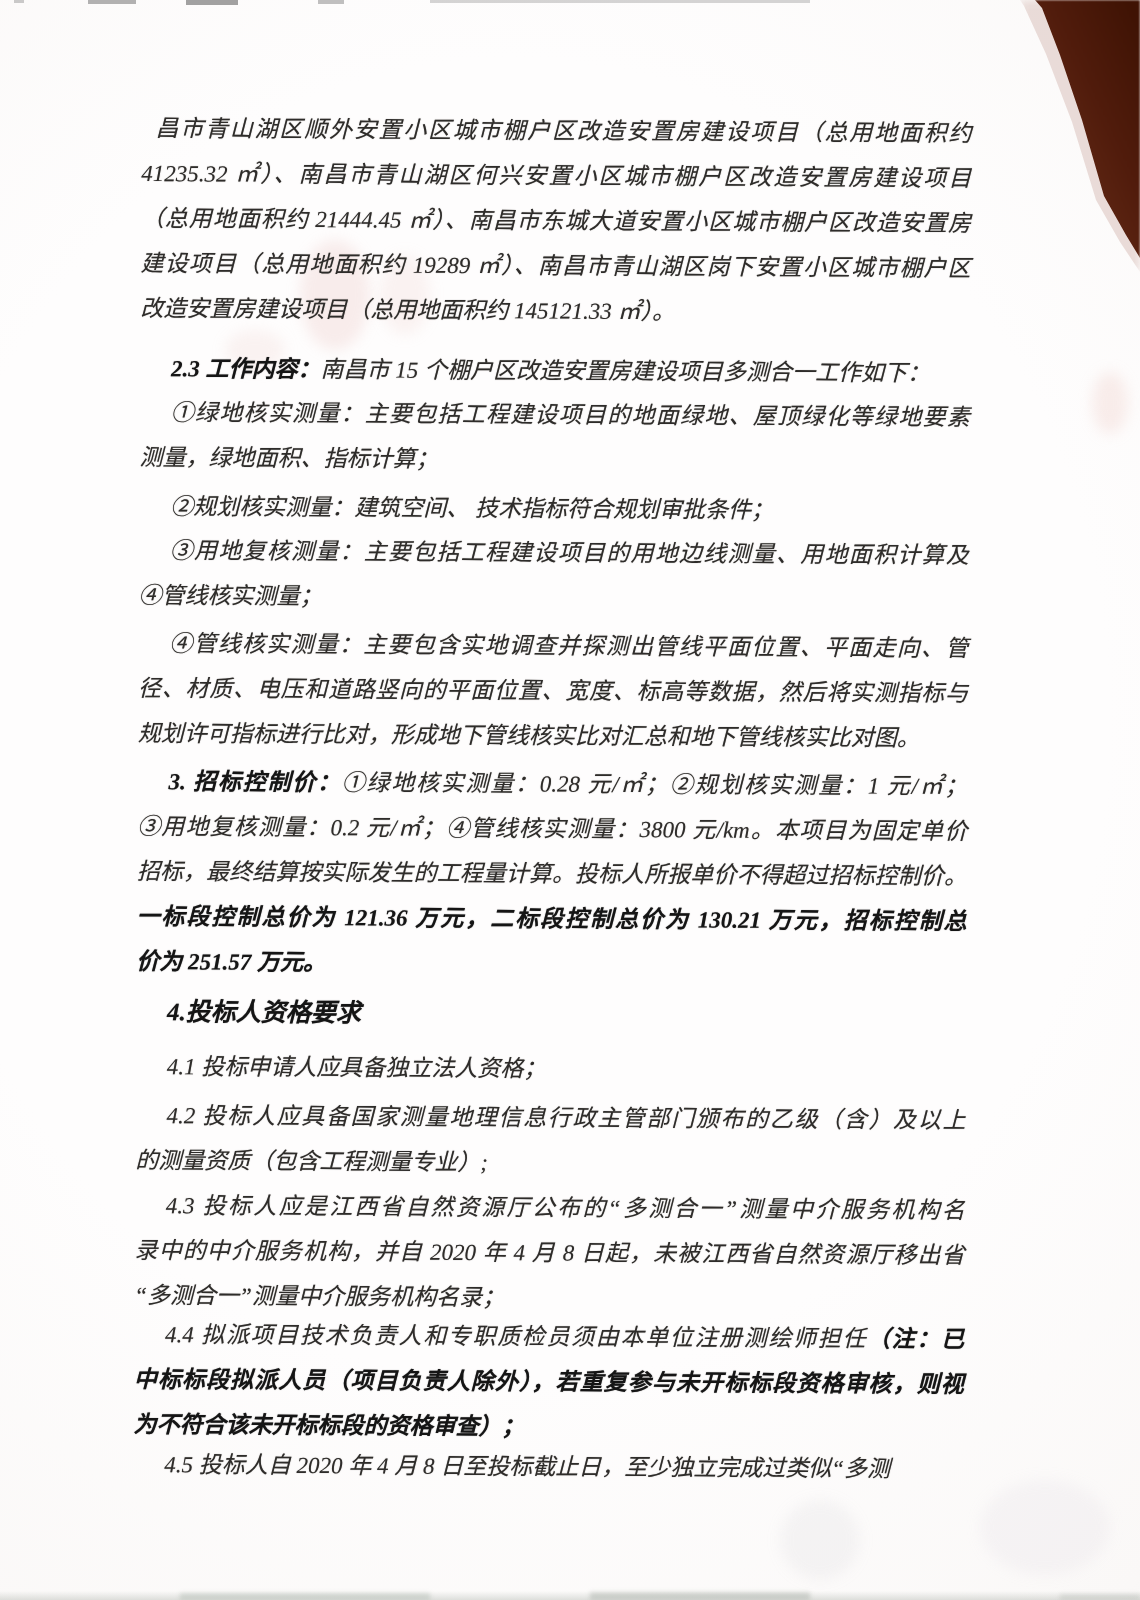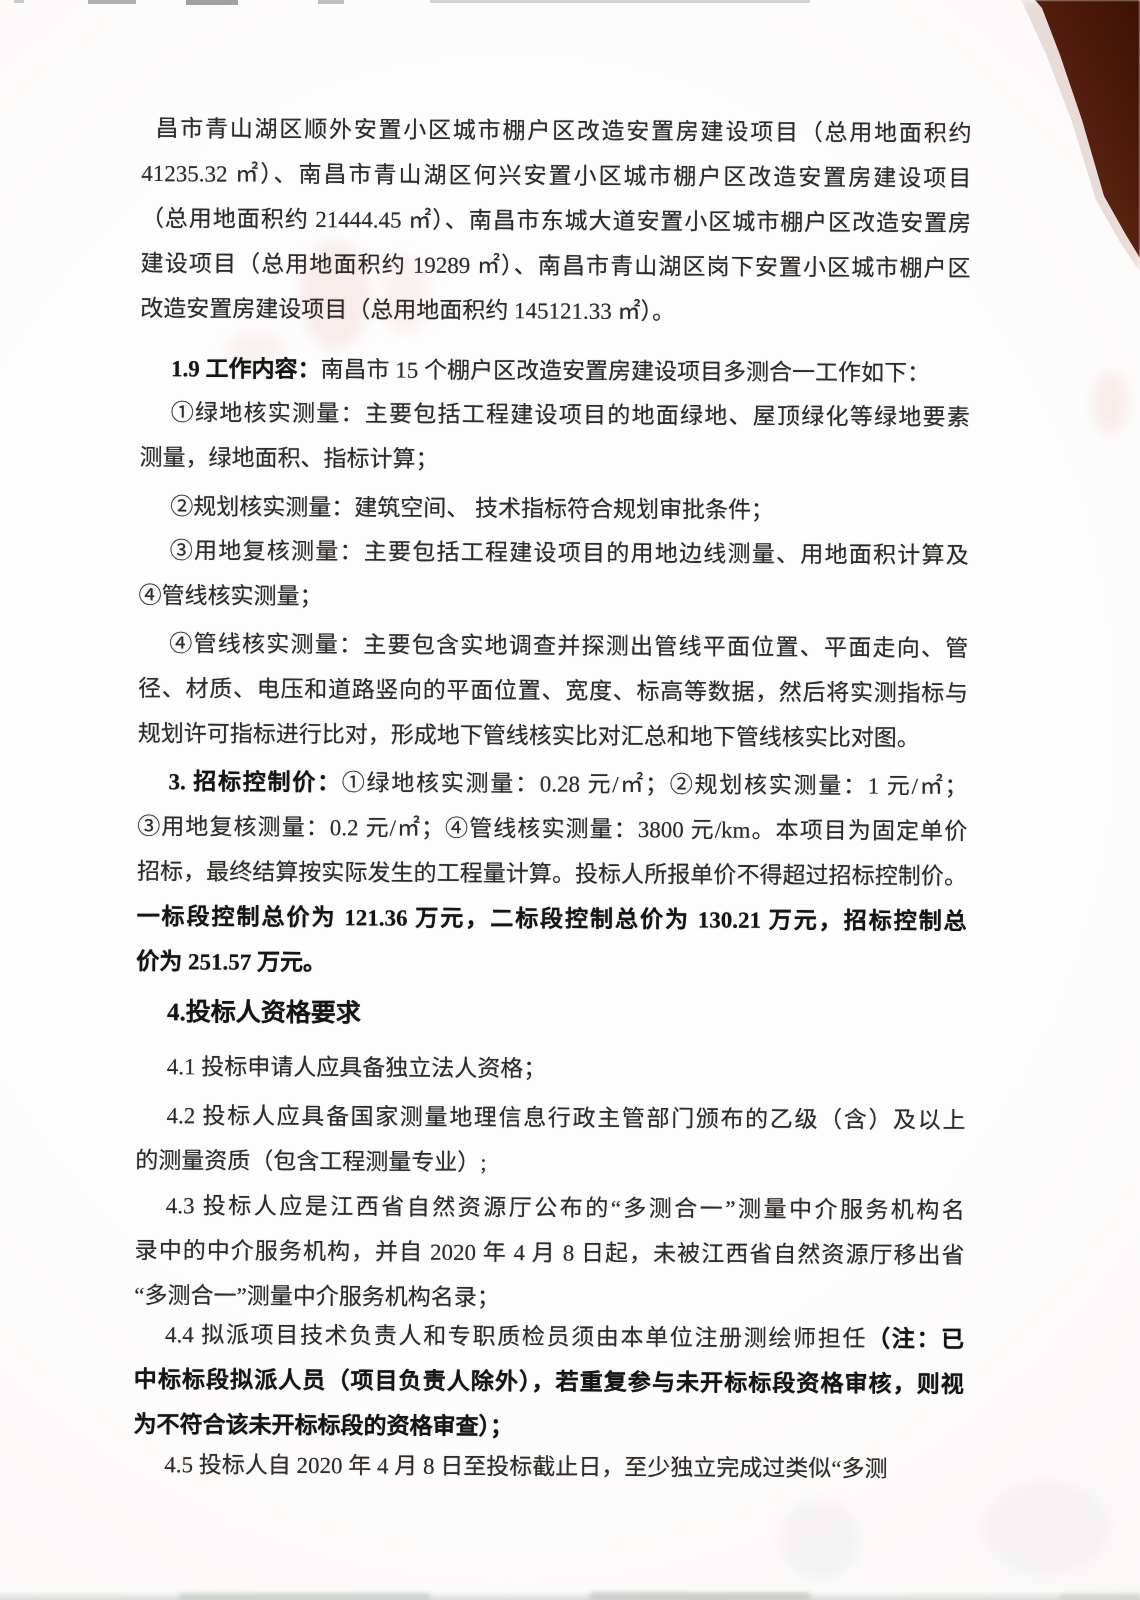--- a/index.html
+++ b/index.html
@@ -4,20 +4,21 @@
 <style>
   html,body{margin:0;padding:0;}
   body{
     width:1140px;height:1600px;overflow:hidden;
     font-family:"Liberation Serif","DejaVu Serif",serif;
     background:#ffffff;
   }
   .page{
     position:relative;width:1140px;height:1600px;
     background:radial-gradient(95% 75% at 45% 45%, #fefdfd 55%, #faf8f7 92%, #f7f4f3 100%);
+    font-style:italic;
   }
 
   
   .corner-shade{
     position:absolute;top:0;right:0;width:120px;height:272px;
     background:rgba(150,80,60,.18);
     clip-path:polygon(0px 0px,120px 0px,120px 272px,100px 242px,76px 200px,52px 122px,26px 54px,4px 6px);
     filter:blur(4px);
   }
   .corner-wedge{
@@ -104,21 +105,21 @@
 
   <div class="content" id="content">
       <div class="block block-1">
         <div class="line just"><span>昌市青山湖区顺外安置小区城市棚户区改造安置房建设项目（总用地面积约</span></div>
         <div class="line just"><span>41235.32 ㎡）、南昌市青山湖区何兴安置小区城市棚户区改造安置房建设项目</span></div>
         <div class="line just"><span>（总用地面积约 21444.45 ㎡）、南昌市东城大道安置小区城市棚户区改造安置房</span></div>
         <div class="line just"><span>建设项目（总用地面积约 19289 ㎡）、南昌市青山湖区岗下安置小区城市棚户区</span></div>
         <div class="line"><span>改造安置房建设项目（总用地面积约 145121.33 ㎡）。</span></div>
       </div>
       <div class="block block-2">
-        <div class="line ind"><span class="bold">1.9 工作内容：</span><span>南昌市 15 个棚户区改造安置房建设项目多测合一工作如下：</span></div>
+        <div class="line ind"><span class="bold">2.3 工作内容：</span><span>南昌市 15 个棚户区改造安置房建设项目多测合一工作如下：</span></div>
       </div>
       <div class="block block-3">
         <div class="line just ind"><span>①绿地核实测量：主要包括工程建设项目的地面绿地、屋顶绿化等绿地要素</span></div>
         <div class="line"><span>测量，绿地面积、指标计算；</span></div>
       </div>
       <div class="block block-4">
         <div class="line ind"><span>②规划核实测量：建筑空间、 技术指标符合规划审批条件；</span></div>
       </div>
       <div class="block block-5">
         <div class="line just ind"><span>③用地复核测量：主要包括工程建设项目的用地边线测量、用地面积计算及</span></div>

